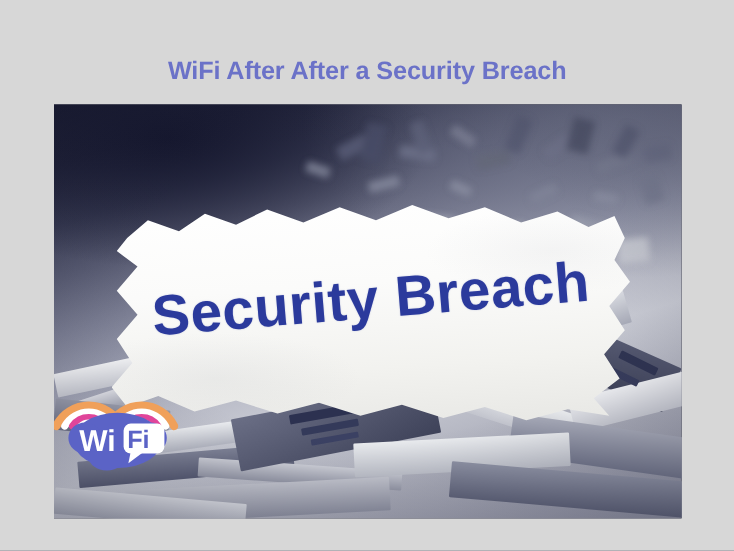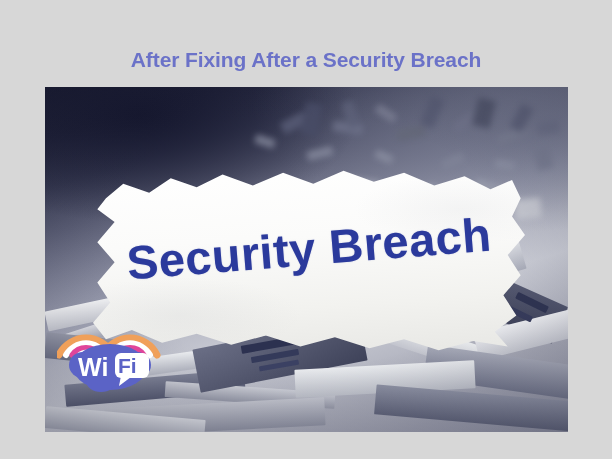--- a/index.html
+++ b/index.html
@@ -137,31 +137,31 @@
     letter-spacing: 0.5px;
     transform: rotate(-4.6deg);
     white-space: nowrap;
     line-height: 56px;
     text-shadow: 0 0 1.2px rgba(43,58,156,0.35);
   }
 
   
   .wifi-logo {
     position: absolute;
-    left: 12px;
+    left: 0;
     top: 234px;
     width: 106px;
     height: 72px;
   }
   .wifi-logo svg { display: block; }
 </style>
 </head>
 <body>
 
-<div class="article-title">After Fixing After a Security Breach</div>
+<div class="article-title">WiFi After After a Security Breach</div>
 
 <div class="photo-frame">
 
   <div class="photo-bg"></div>
 
   <div class="shred-blur">
     <span style="left:236px;top:30px;width:26px;height:12px;transform:rotate(-28deg);background:#565a74;"></span>
     <span style="left:258px;top:16px;width:17px;height:32px;transform:rotate(12deg);background:#484c66;"></span>
     <span style="left:288px;top:36px;width:30px;height:10px;transform:rotate(8deg);background:#6b6f87;"></span>
     <span style="left:300px;top:14px;width:12px;height:26px;transform:rotate(-18deg);background:#5d6179;"></span>

